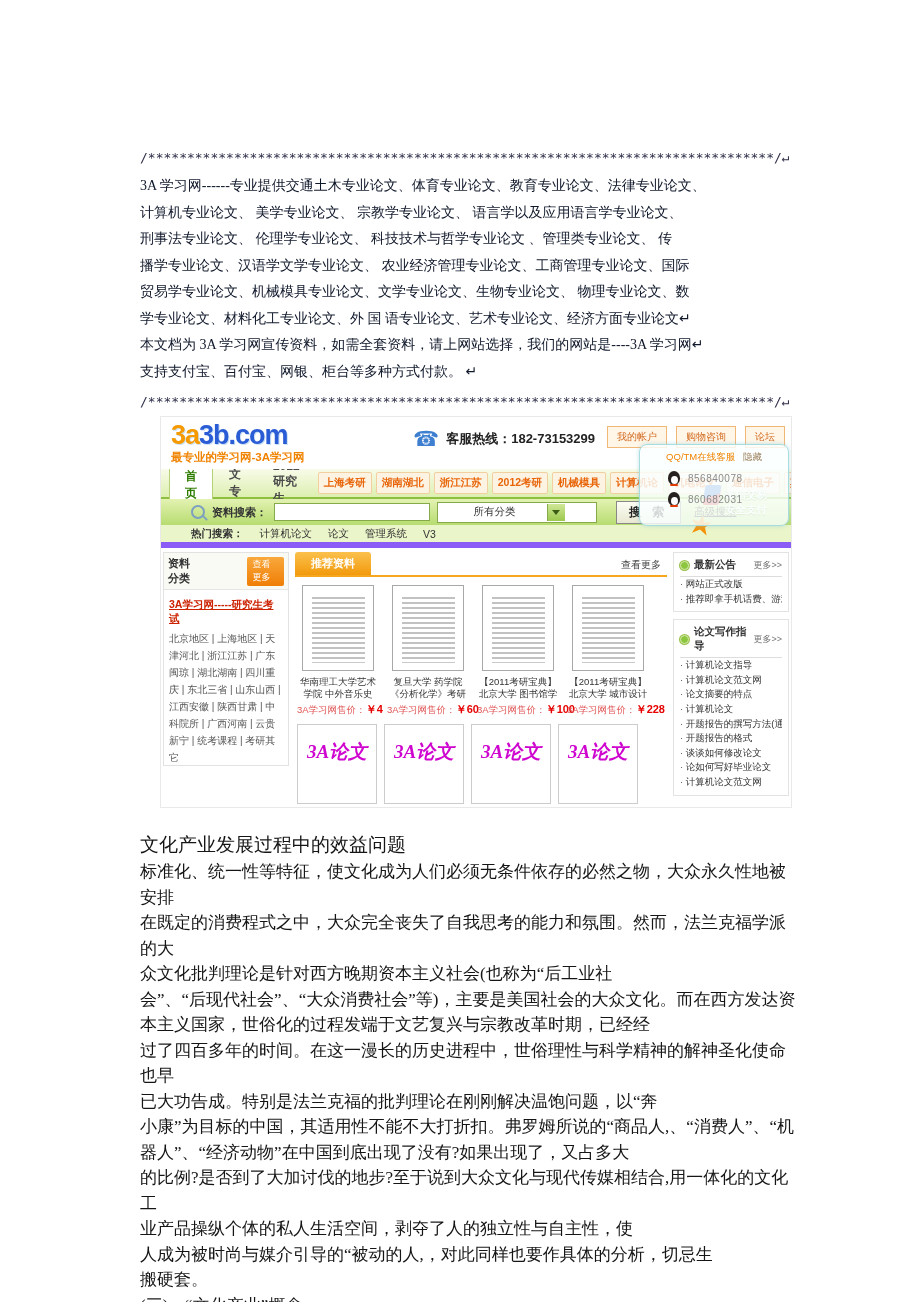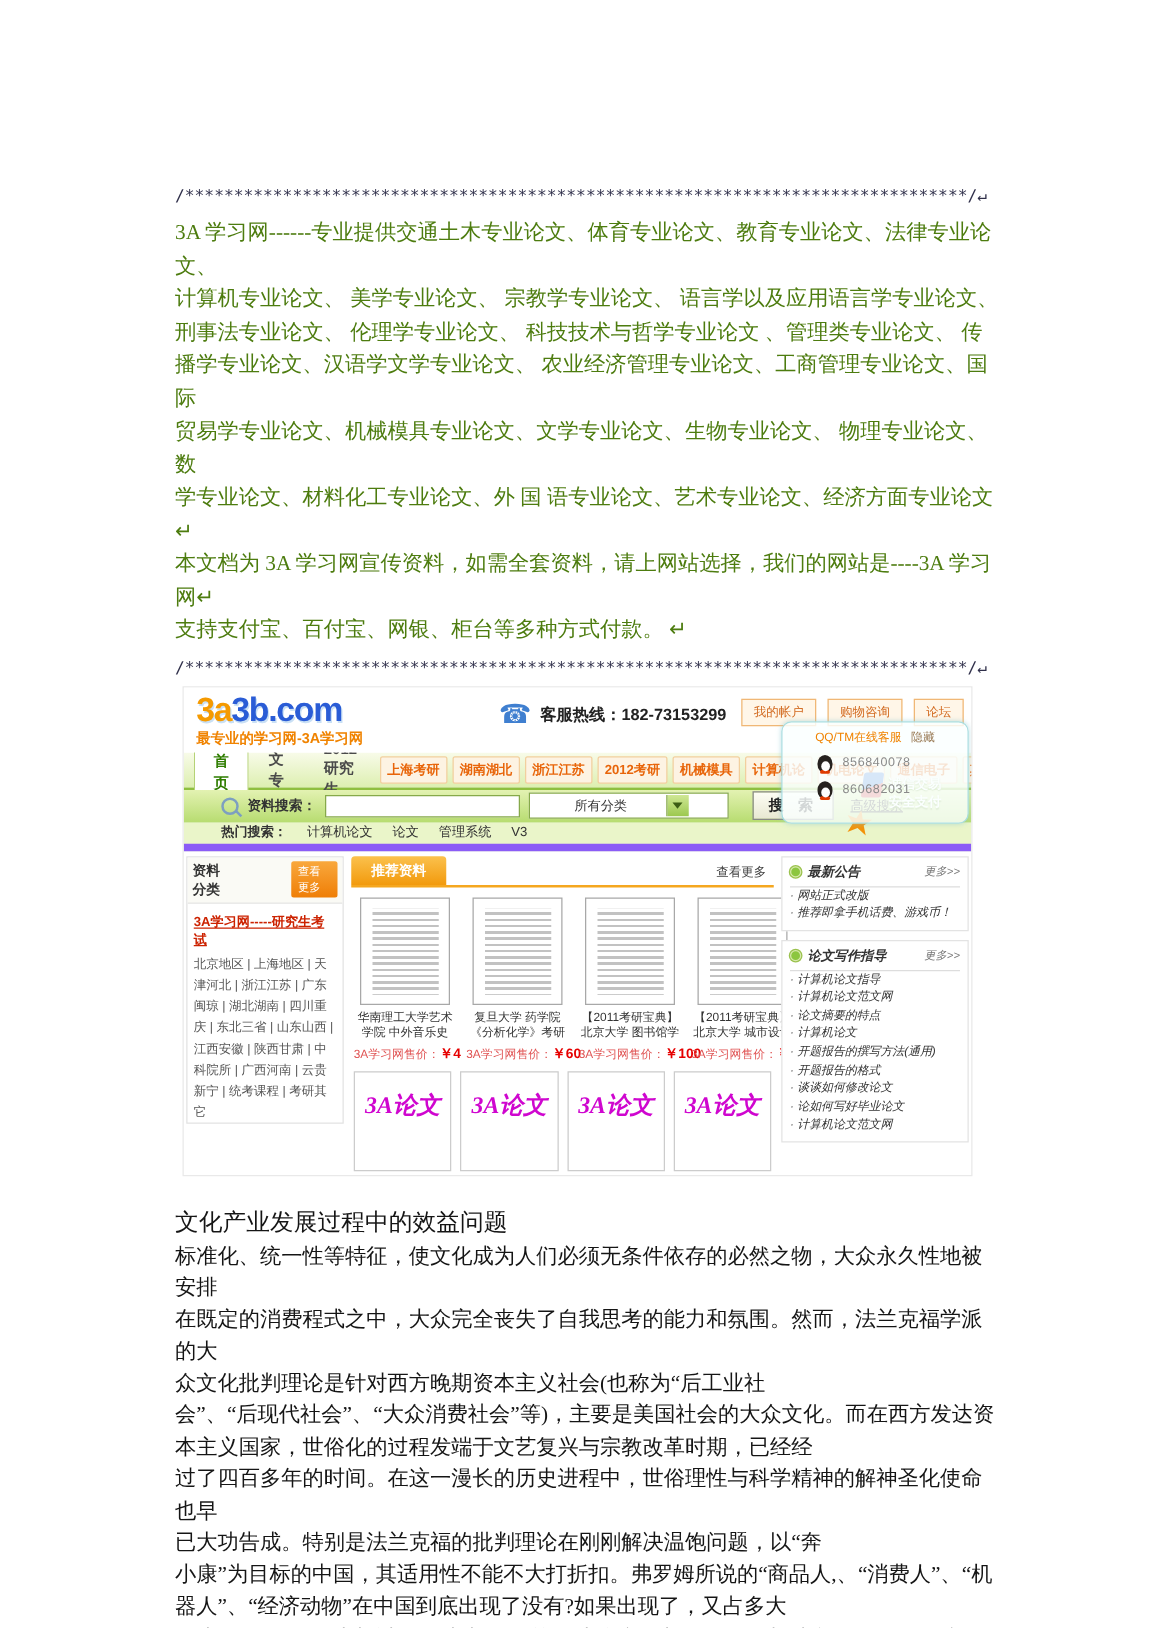--- a/index.html
+++ b/index.html
@@ -8,34 +8,34 @@
     font-family:"Liberation Sans", sans-serif;
   }
   .doc { position:absolute; left:140px; top:150px; width:662px; }
 
   
   .divider {
     font-family:"DejaVu Sans Mono", monospace; font-size:13px; line-height:15px;
     color:#2f2f4a; white-space:nowrap; overflow:hidden; width:100%;
   }
   .doc-text {
-    font-family:"Liberation Serif", serif; color:#4d7c0f;
-    font-size:17px; line-height:26.5px; white-space:pre-line;
+    font-family:"Liberation Serif", serif; color:#0f172a;
+    font-size:14px; line-height:26.5px; white-space:pre-line;
   }
   .intro { margin:8px 0 0 0; }
   .promo { margin:0; }
   .divider.second { margin-top:9px; }
 
   .body-block { margin-top:26px; }
   .body-title { font-family:Liberation Mono, monospace; font-size:19px; color:#151515; line-height:26px; }
   .body-text  { font-family:"Liberation Serif", serif; font-size:17px; color:#151515; line-height:25.5px; white-space:pre-line; }
 
   
   .site {
-    margin:8px 0 0 7px; width:630px; height:390px; background:#fff; position:relative;
+    margin:8px 0 0 21px; width:630px; height:390px; background:#fff; position:relative;
     font-family:"Liberation Sans", sans-serif; overflow:hidden; box-shadow:0 0 0 1px #e9e9e9;
   }
 
   
   .s-header { height:52px; position:relative; background:#fff; }
   .logo-block { position:absolute; left:10px; top:4px; }
   .logo { font-size:27px; font-weight:bold; letter-spacing:-1px; line-height:28px; }
   .logo .lg1 { color:#f59a00; text-shadow:1px 1px 0 #c9e0f5; }
   .logo .lg2 { color:#2a5cd6; text-shadow:1px 1px 0 #c9e0f5; }
   .tagline { color:#f08300; font-size:11.5px; font-weight:bold; margin-top:1px; }
@@ -148,21 +148,21 @@
     background-size:76% 82%; background-position:55% 55%; background-repeat:no-repeat;
   }
   .ptitle { font-size:9.5px; color:#333; line-height:12px; height:24px; overflow:hidden; margin-top:5px; }
   .pprice { font-size:9.5px; margin-top:2px; white-space:nowrap; }
   .plabel { color:#e05454; }
   .pval { color:#e60000; font-weight:bold; font-size:11px; }
   .cards2 { display:flex; gap:7px; padding:7px 2px 0 2px; }
   .card2 { width:80px; height:80px; border:1px solid #ccc; text-align:center; padding-top:16px; box-sizing:border-box; cursor:pointer; }
   .lg3a { font-family:"Liberation Serif", serif; font-size:19px; font-weight:bold; font-style:italic; color:#cf06cf; line-height:22px; }
 
-  .rs { width:150px; flex:none; font-size:9.5px;font-style:italic; }
+  .rs { width:116px; flex:none; font-size:9.5px; }
   .rs-box { border:1px solid #e3e3e3; margin-bottom:7px; padding:2px 6px 5px; background:#fff; }
   .rs-header { display:flex; align-items:center; gap:5px; border-bottom:1px solid #ddd; padding:3px 0 4px; }
   .rs-dot { width:7px; height:7px; border-radius:50%; background:#8cc63f; border:1.5px solid #d7e9ad; box-shadow:0 0 0 1px #9bc24e; flex:none; }
   .rs-title { font-weight:bold; font-size:10.5px; color:#333; flex:1; }
   .rs-more { font-size:9px; color:#777; cursor:pointer; }
   .rs-item { line-height:14.6px; color:#333; cursor:pointer; white-space:nowrap; overflow:hidden; }
   .rs-item::before { content:"· "; color:#555; }
 </style>
 </head>
 <body>

